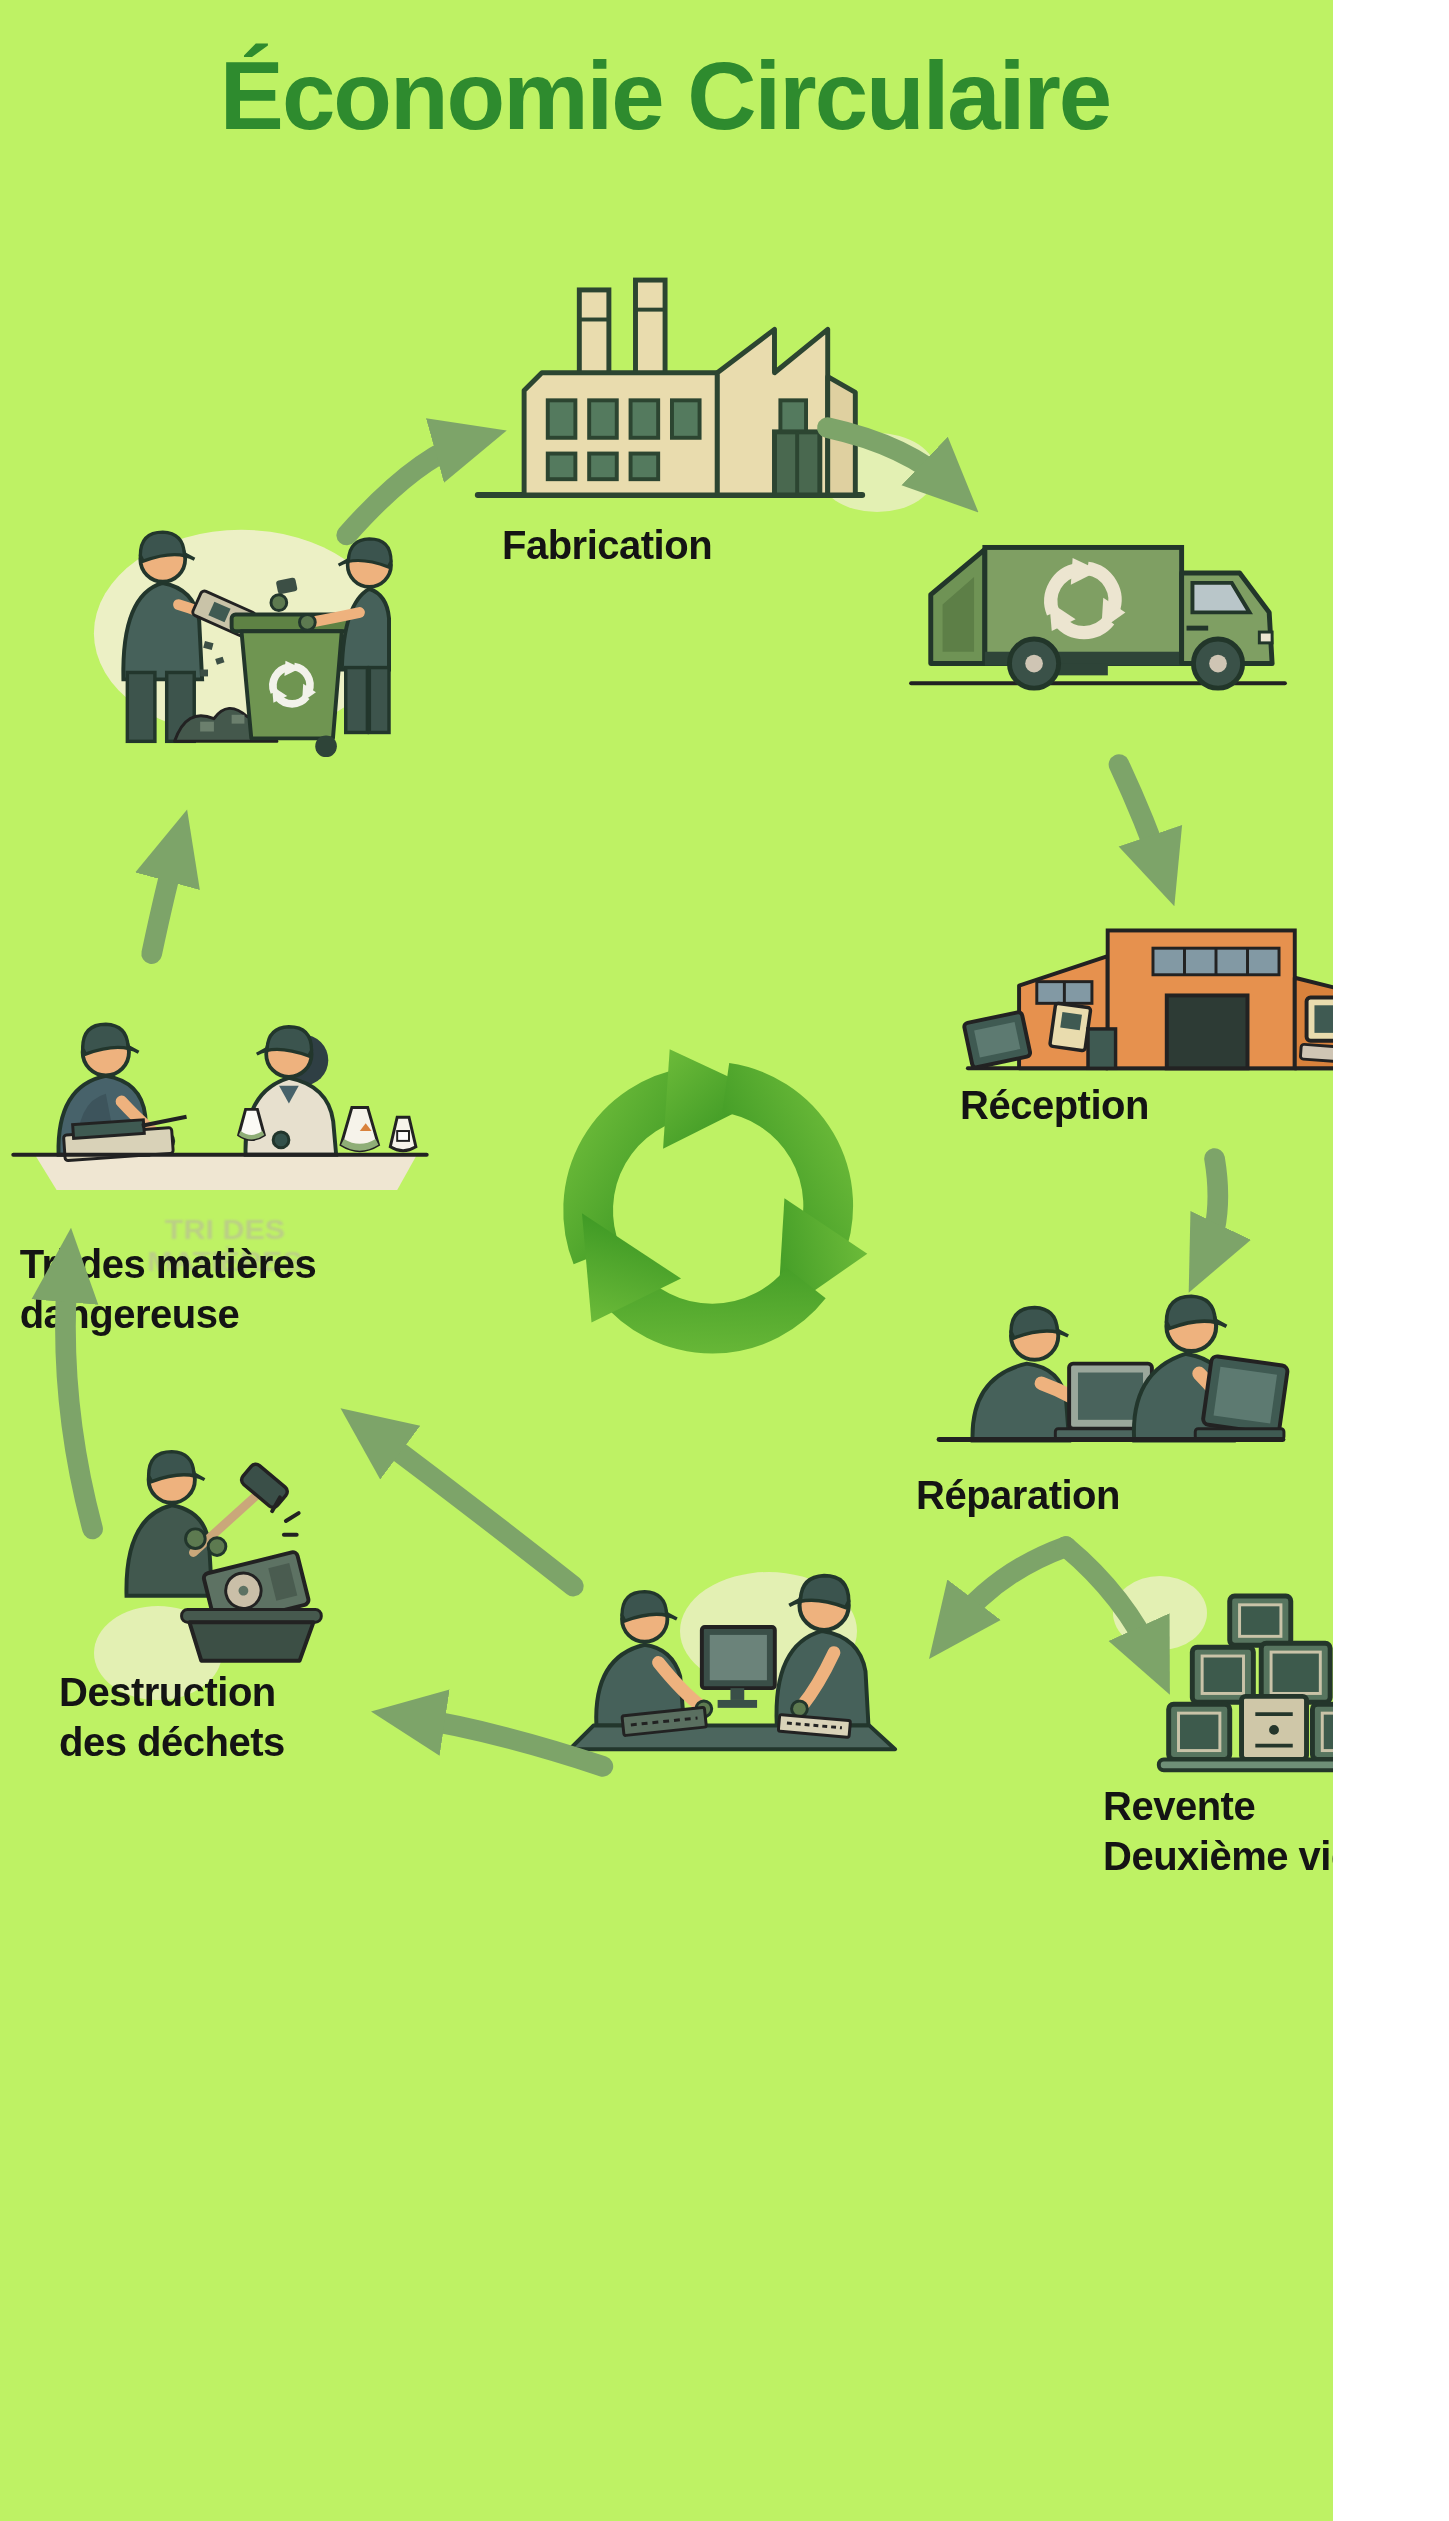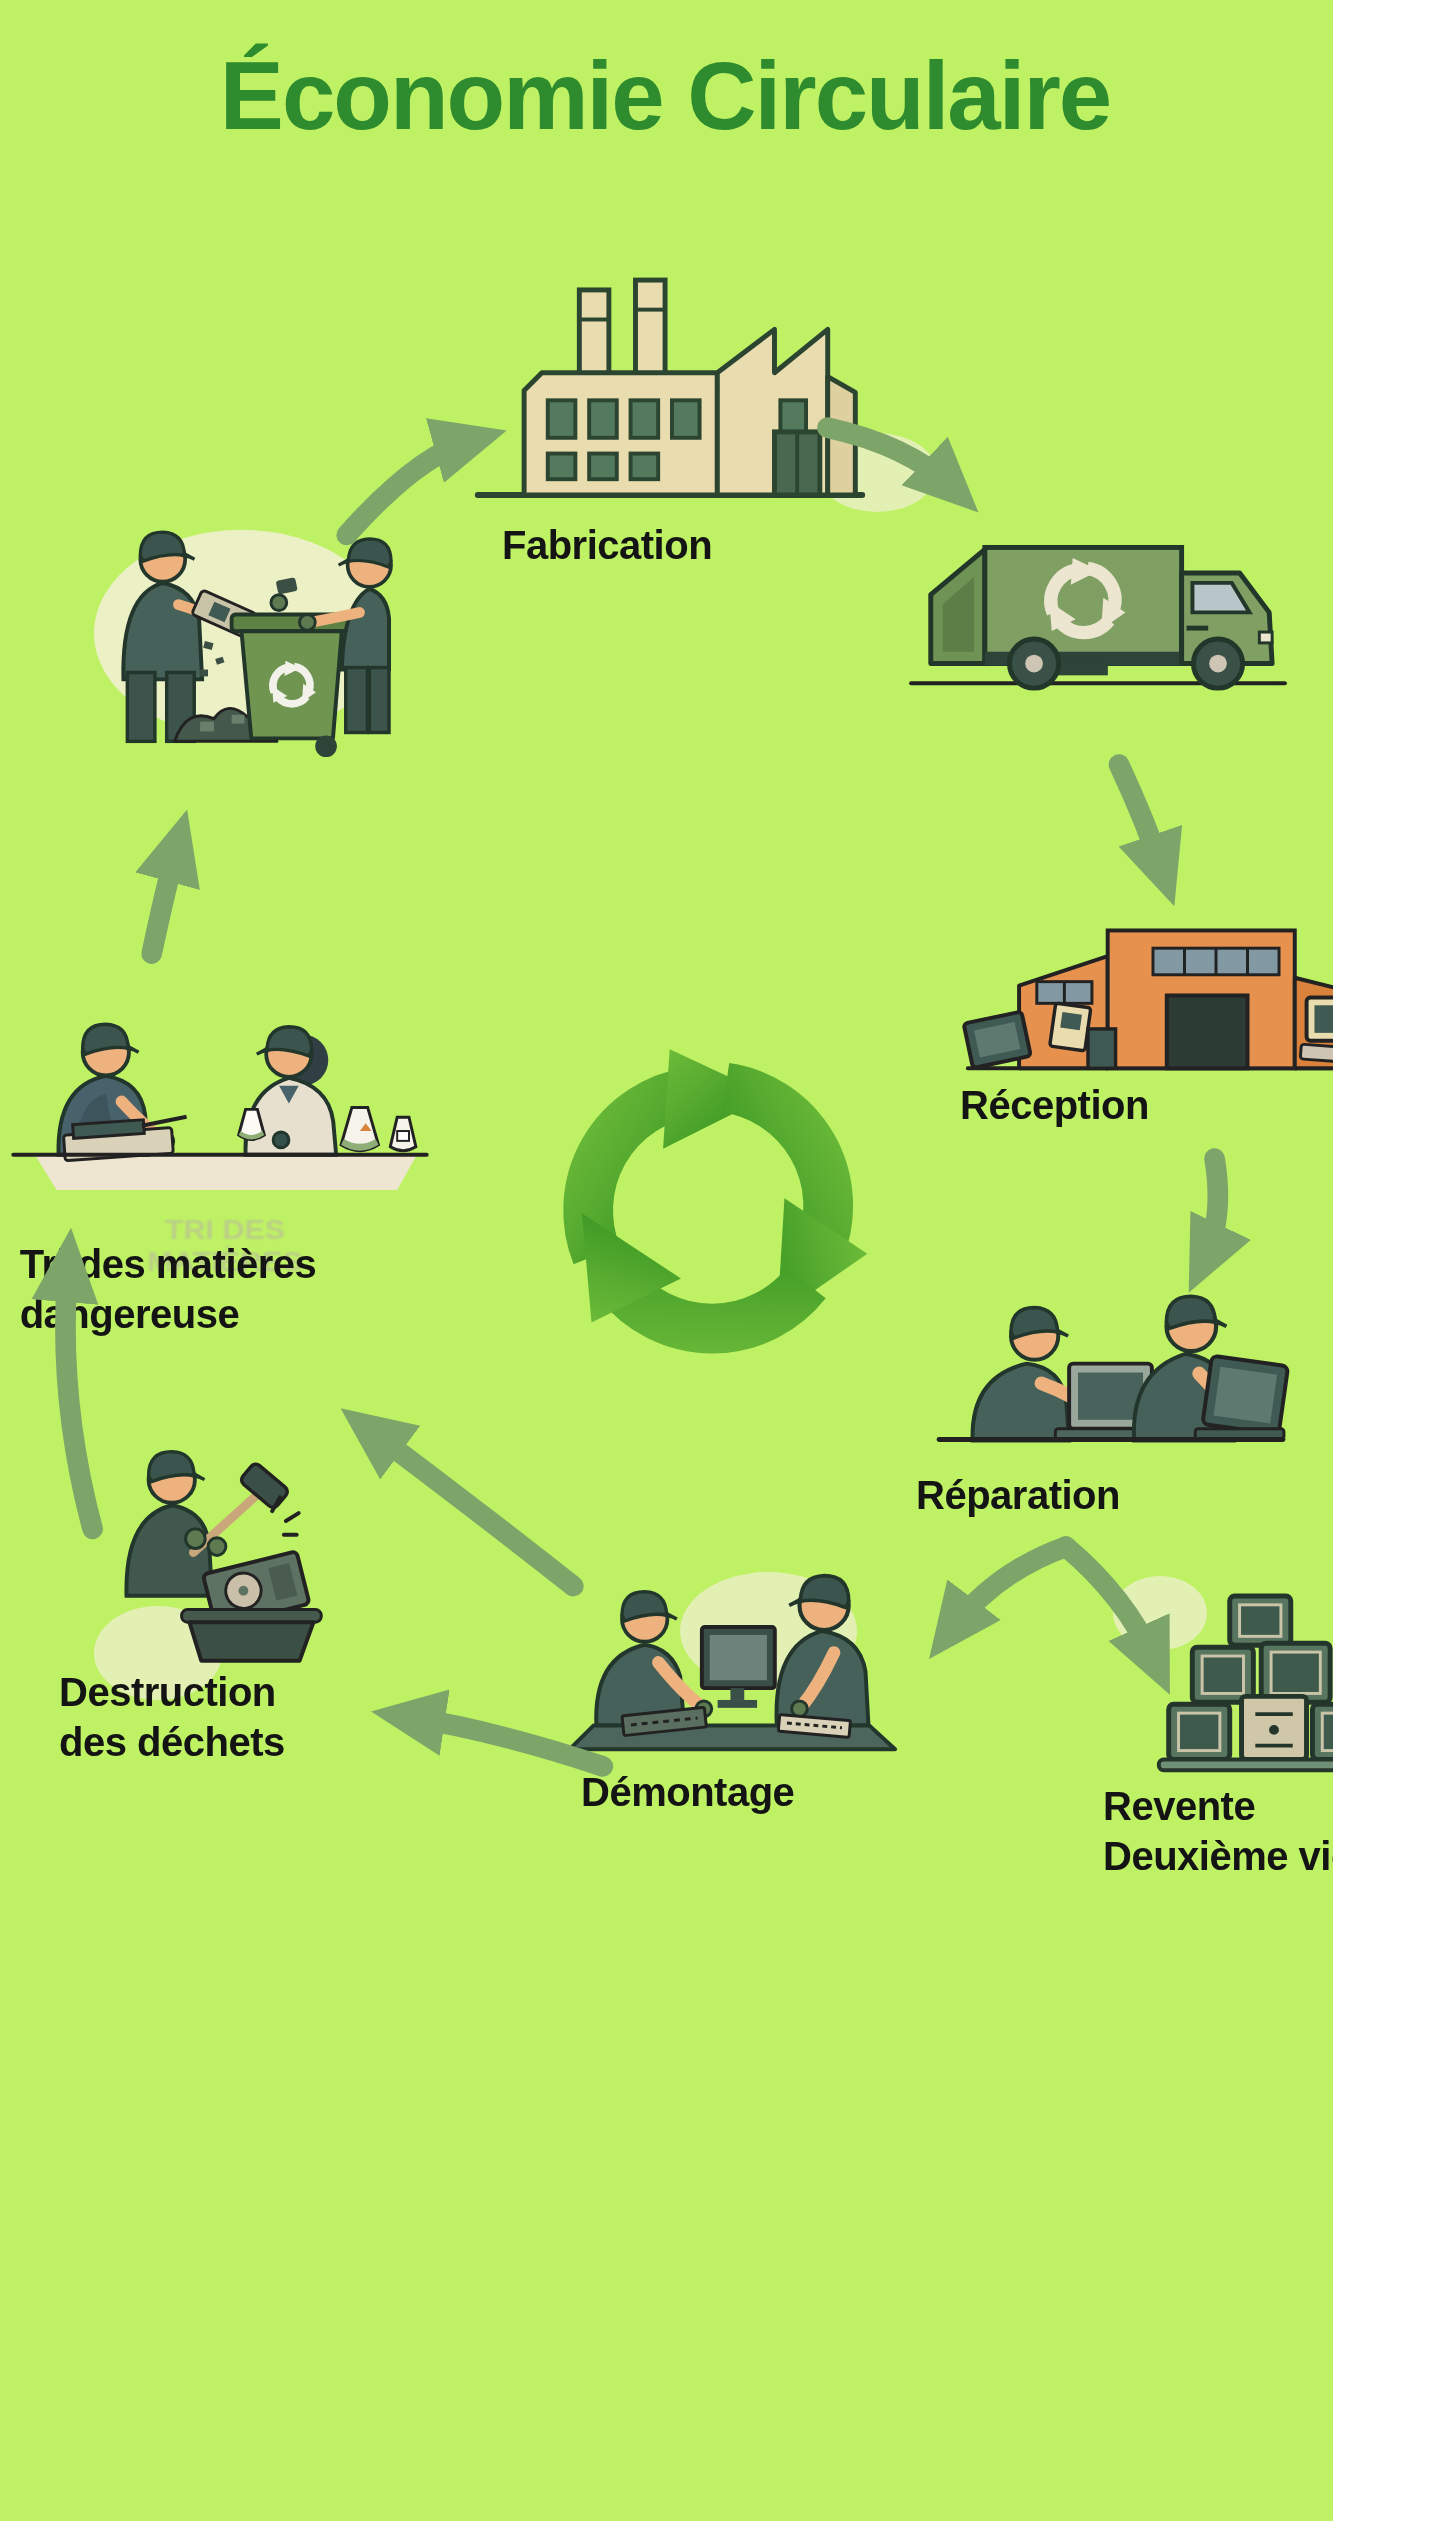--- a/index.html
+++ b/index.html
@@ -189,21 +189,20 @@
     <rect x="168" y="144" width="40" height="8" fill="#3a4f48"></rect>
     <g transform="rotate(-6 112 168)">
       <rect x="72" y="156" width="84" height="20" rx="2" fill="#5a6f60" stroke="#222" stroke-width="3"></rect>
       <line x1="80" y1="166" x2="148" y2="166" stroke="#222" stroke-width="3" stroke-dasharray="6 5"></line>
     </g>
     <g transform="rotate(5 268 172)">
       <rect x="230" y="162" width="72" height="17" rx="2" fill="#d9d2b8" stroke="#222" stroke-width="3"></rect>
       <line x1="238" y1="170" x2="294" y2="170" stroke="#222" stroke-width="3" stroke-dasharray="5 4"></line>
     </g>
   </svg>
-  <div class="abs step-label" style="left:581px;top:1767px;width:345px">Démontage</div>
 
   <svg class="scene" style="left:97px;top:1436px" width="241" height="229" viewBox="0 0 245 232">
     <path d="M30,162 Q28,82 76,70 Q110,76 114,110 L117,162 Z" fill="#41584e" stroke="#22362c" stroke-width="4"></path>
     <use href="#sym-head" transform="translate(76,42) scale(0.98)"></use>
     <line x1="98" y1="118" x2="162" y2="60" stroke="#caa77a" stroke-width="9" stroke-linecap="round"></line>
     <g transform="rotate(40 170 52)">
       <rect x="146" y="38" width="46" height="25" rx="6" fill="#3a4f48" stroke="#222" stroke-width="3.5"></rect>
     </g>
     <circle cx="100" cy="104" r="10" fill="#5d7a50" stroke="#22362c" stroke-width="3"></circle>
     <circle cx="122" cy="112" r="9" fill="#5d7a50" stroke="#22362c" stroke-width="3"></circle>

